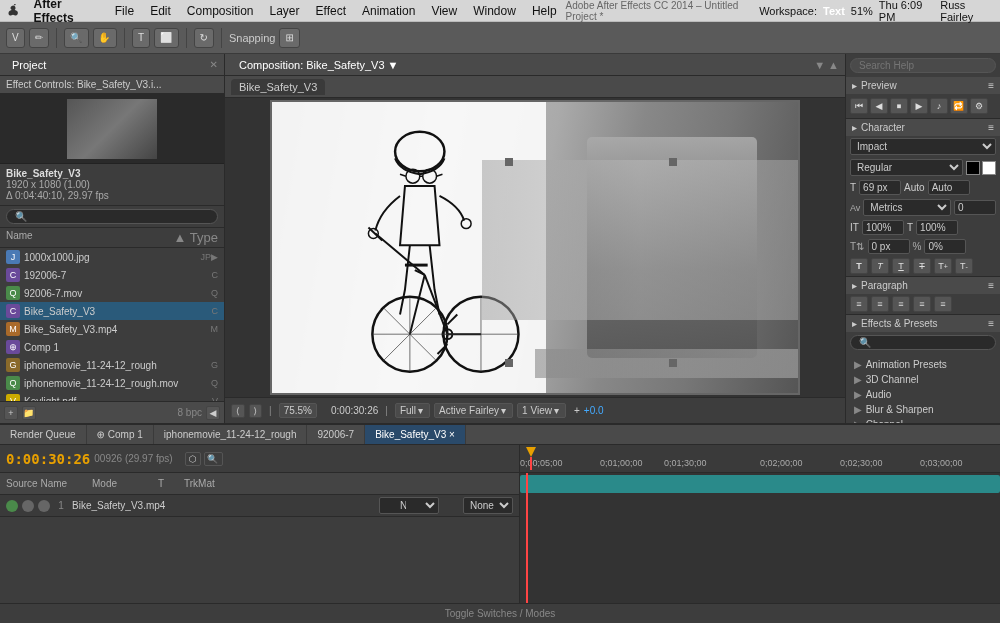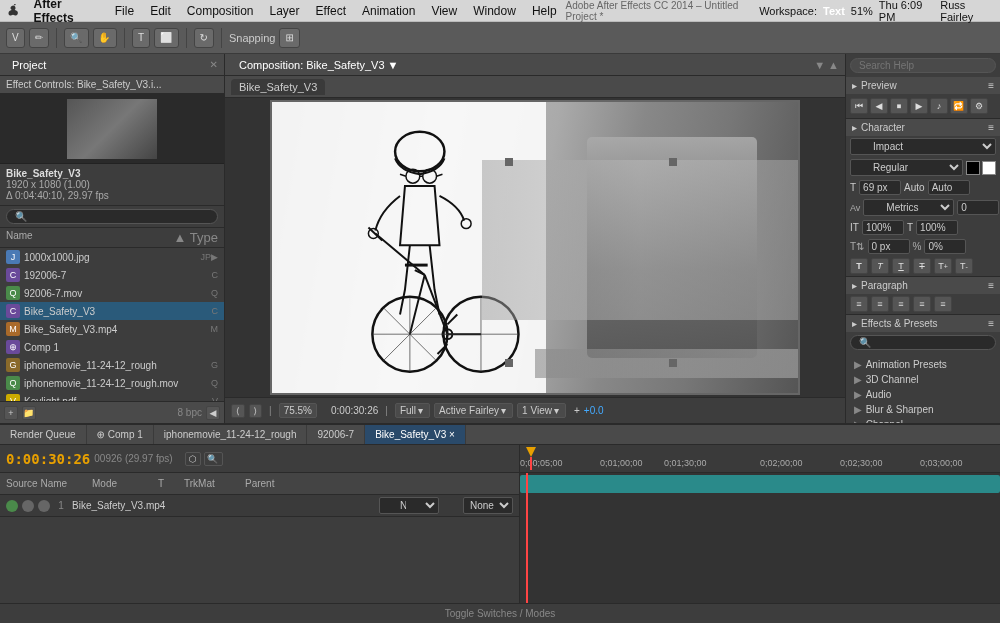--- a/index.html
+++ b/index.html
@@ -311,21 +311,21 @@
       padding: 2px 4px;
       gap: 3px;
       font-size: 10px; color: #ccc;
     }
     .char-select {
       flex: 1;
       background: #2a2a2a;
       border: 1px solid #555;
       color: #ccc;
       font-size: 10px;
-      padding: 1px 18px;
+      padding: 1px 2px;
       border-radius: 2px;
     }
     .char-input {
       width: 42px;
       background: #2a2a2a;
       border: 1px solid #555;
       color: #ccc;
       font-size: 10px;
       padding: 1px 3px;
       border-radius: 2px;
@@ -945,21 +945,20 @@
           <div class="tl-btn">⬡</div>
           <div class="tl-btn">🔍</div>
         </div>
       </div>
 
       <div class="timeline-layer-header">
         <span style="width:80px;">Source Name</span>
         <span style="width:60px;">Mode</span>
         <span style="width:20px;">T</span>
         <span style="width:55px;">TrkMat</span>
-        <span style="flex:1;">Parent</span>
       </div>
 
       <div class="timeline-layer-row">
         <div class="layer-switch" style="background:#4a8a4a;"></div>
         <div class="layer-switch"></div>
         <div class="layer-switch"></div>
         <span class="layer-number">1</span>
         <span class="layer-name">Bike_Safety_V3.mp4</span>
         <select class="layer-mode-select">
           <option>Normal</option>

